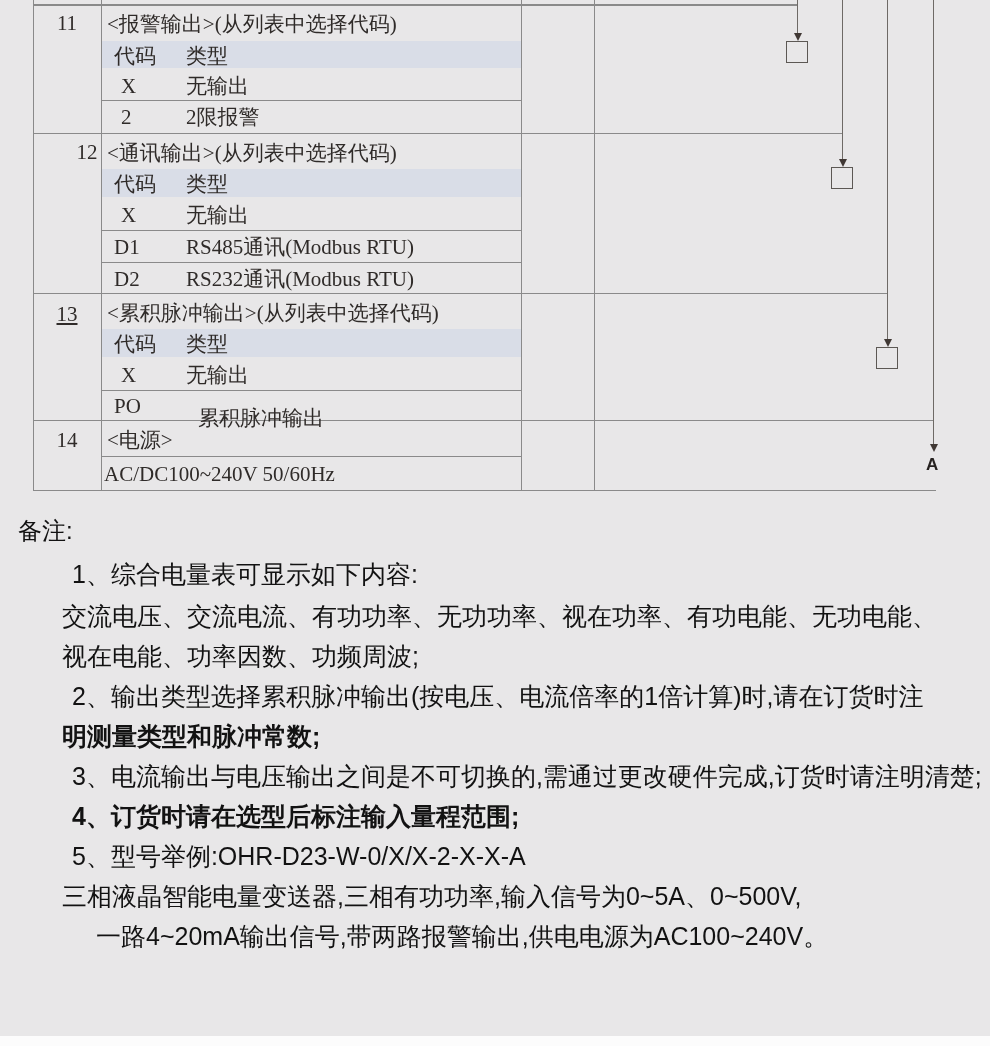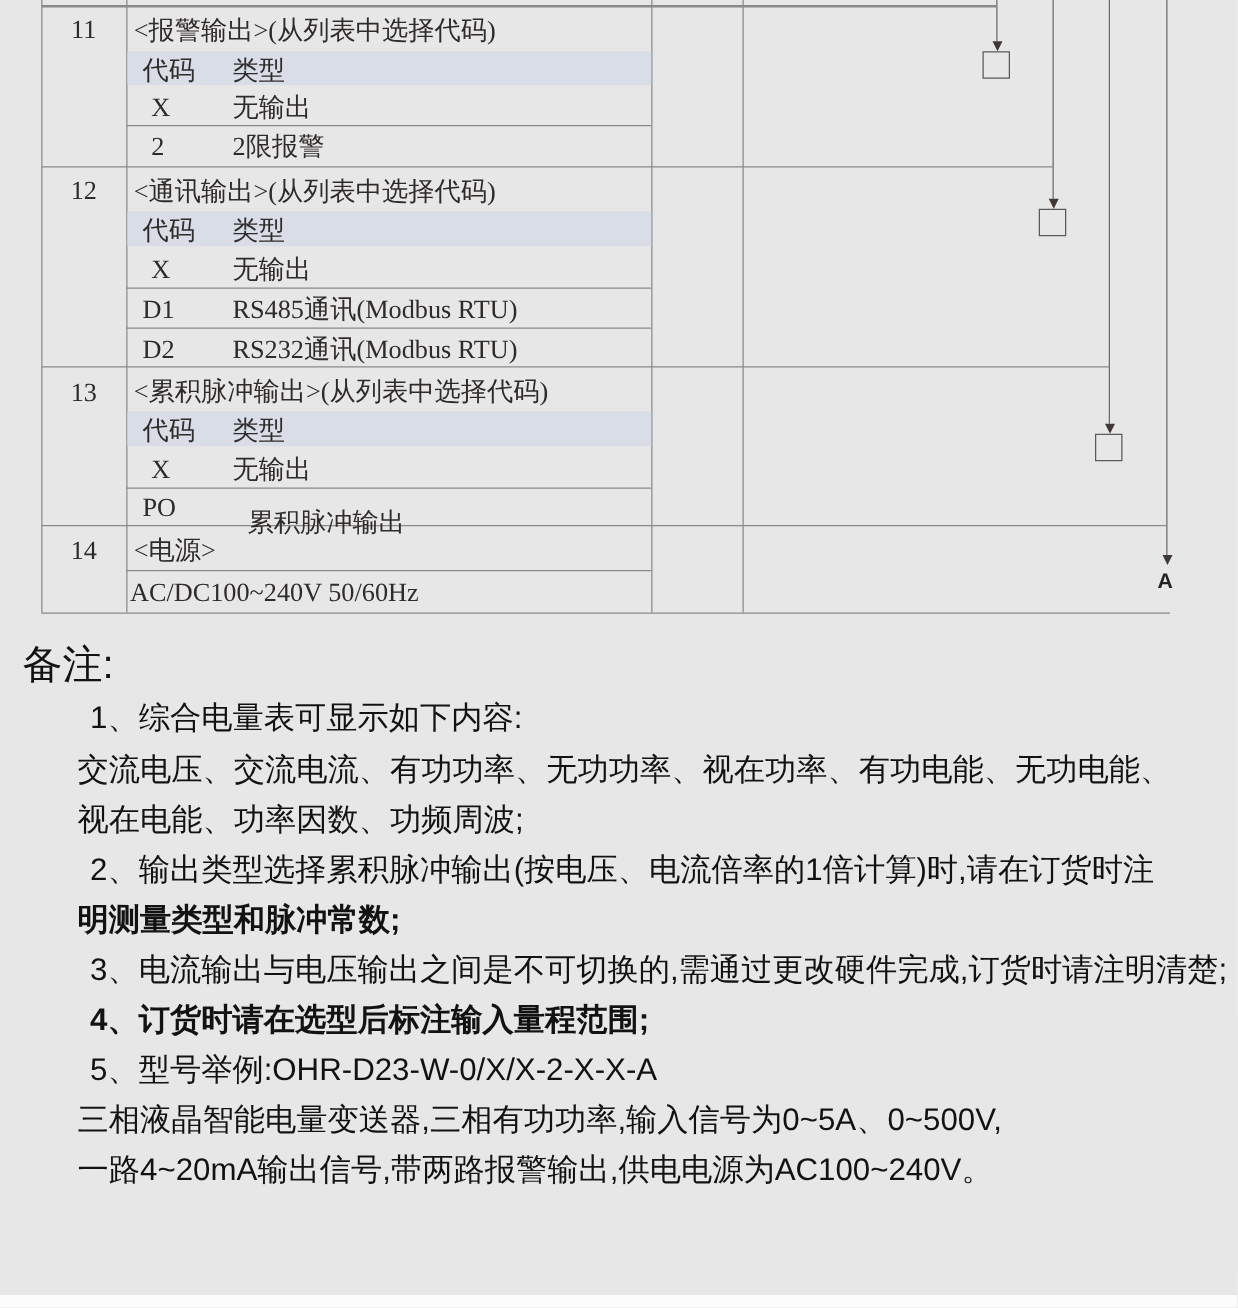--- a/index.html
+++ b/index.html
@@ -33,21 +33,21 @@
   .code{left:114px;}
   .type{left:186px;}
   .codeX{left:121px;}
   
   .dropline{position:absolute;width:1px;background:var(--diagram-line,#6e6a66);}
   .arrow-down{position:absolute;width:0;height:0;border-left:4px solid transparent;border-right:4px solid transparent;border-top:8px solid #403834;}
   .selbox{position:absolute;width:20px;height:20px;border:1px solid #5c5854;background:transparent;}
   .terminal{position:absolute;font-family:"Liberation Sans","DejaVu Sans",sans-serif;font-size:17px;font-weight:600;color:#262220;}
   
   .note{position:absolute;font-family:"Liberation Sans","DejaVu Sans",sans-serif;font-size:25px;line-height:32px;font-weight:500;color:var(--notes-text,#121212);white-space:nowrap;}
-  .nheading{left:18px;font-size:32px;}
+  .nheading{left:18px;font-size:24px;}
   .n1{left:32px;margin-left:40px;}
   .n2{left:62px;}
   .bottom-strip{position:absolute;left:0;top:1036px;width:990px;height:10px;background:#fcfcfc;}
 </style>
 </head>
 <body>
 
 <div class="page">
 
   <div>
@@ -67,22 +67,22 @@
     <div class="subline" style="top:230px;"></div>
     <div class="subline" style="top:262px;"></div>
     <div class="subline" style="top:390px;"></div>
     <div class="subline" style="top:456px;"></div>
 
     <div class="shade" style="top:41px;height:27px;"></div>
     <div class="shade" style="top:169px;"></div>
     <div class="shade" style="top:329px;"></div>
 
     <div class="cell rownum" style="top:10px;">11</div>
-    <div class="cell rownum" style="top:139px;">12</div>
-    <div class="cell rownum" style="top:301px;">13</div>
+    <div class="cell rownum" style="top:139px;padding-left:20px;">12</div>
+    <div class="cell rownum" style="top:301px;text-decoration:underline;">13</div>
     <div class="cell rownum" style="top:427px;">14</div>
 
     <div class="cell title" style="top:11px;">&lt;报警输出&gt;(从列表中选择代码)</div>
     <div class="cell code" style="top:43px;">代码</div>
     <div class="cell type" style="top:43px;">类型</div>
     <div class="cell codeX" style="top:73px;">X</div>
     <div class="cell type" style="top:73px;">无输出</div>
     <div class="cell codeX" style="top:104px;">2</div>
     <div class="cell type" style="top:104px;">2限报警</div>
 
@@ -131,17 +131,17 @@
     <div class="note nheading" style="top:515px;">备注:</div>
     <div class="note n1" style="top:558px;">1、综合电量表可显示如下内容:</div>
     <div class="note n2" style="top:600px;">交流电压、交流电流、有功功率、无功功率、视在功率、有功电能、无功电能、</div>
     <div class="note n2" style="top:640px;">视在电能、功率因数、功频周波;</div>
     <div class="note n1" style="top:680px;">2、输出类型选择累积脉冲输出(按电压、电流倍率的1倍计算)时,请在订货时注</div>
     <div class="note n2" style="top:720px;font-weight:bold;">明测量类型和脉冲常数;</div>
     <div class="note n1" style="top:760px;">3、电流输出与电压输出之间是不可切换的,需通过更改硬件完成,订货时请注明清楚;</div>
     <div class="note n1" style="top:800px;font-weight:bold;">4、订货时请在选型后标注输入量程范围;</div>
     <div class="note n1" style="top:840px;">5、型号举例:OHR-D23-W-0/X/X-2-X-X-A</div>
     <div class="note n2" style="top:880px;">三相液晶智能电量变送器,三相有功功率,输入信号为0~5A、0~500V,</div>
-    <div class="note n2" style="top:920px;">一路4~20mA输出信号,带两路报警输出,供电电源为AC100~240V。</div>
+    <div class="note n2" style="top:920px;margin-left:34px;">一路4~20mA输出信号,带两路报警输出,供电电源为AC100~240V。</div>
   </div>
 
   <div class="bottom-strip"></div>
 </div>
 
 </body></html>

